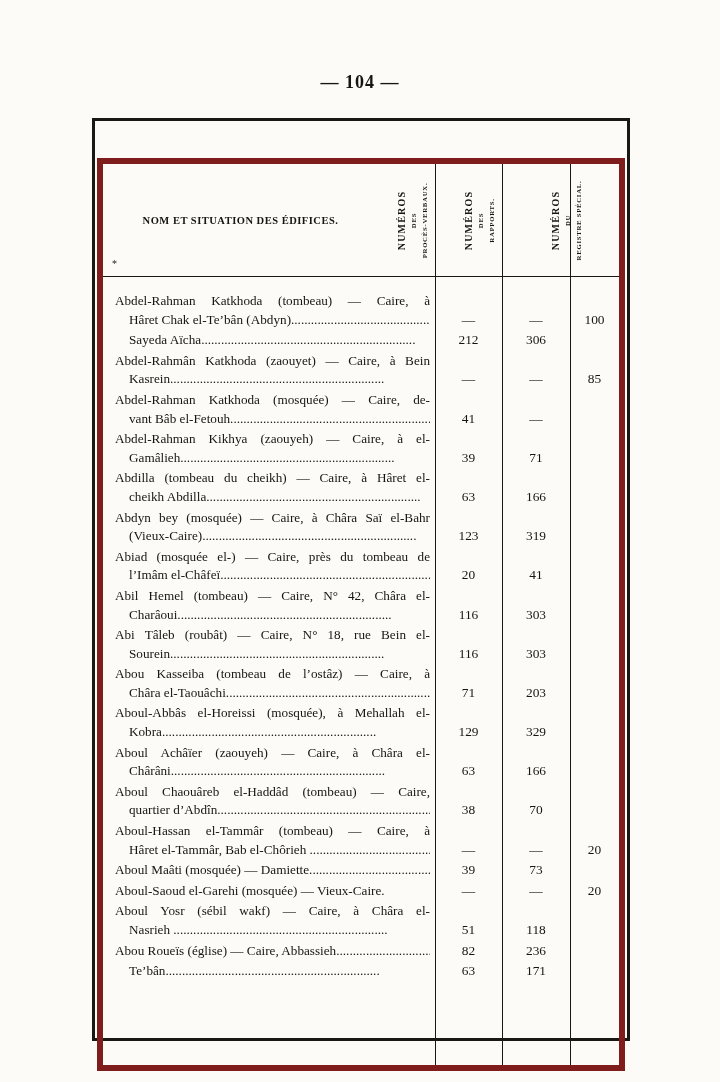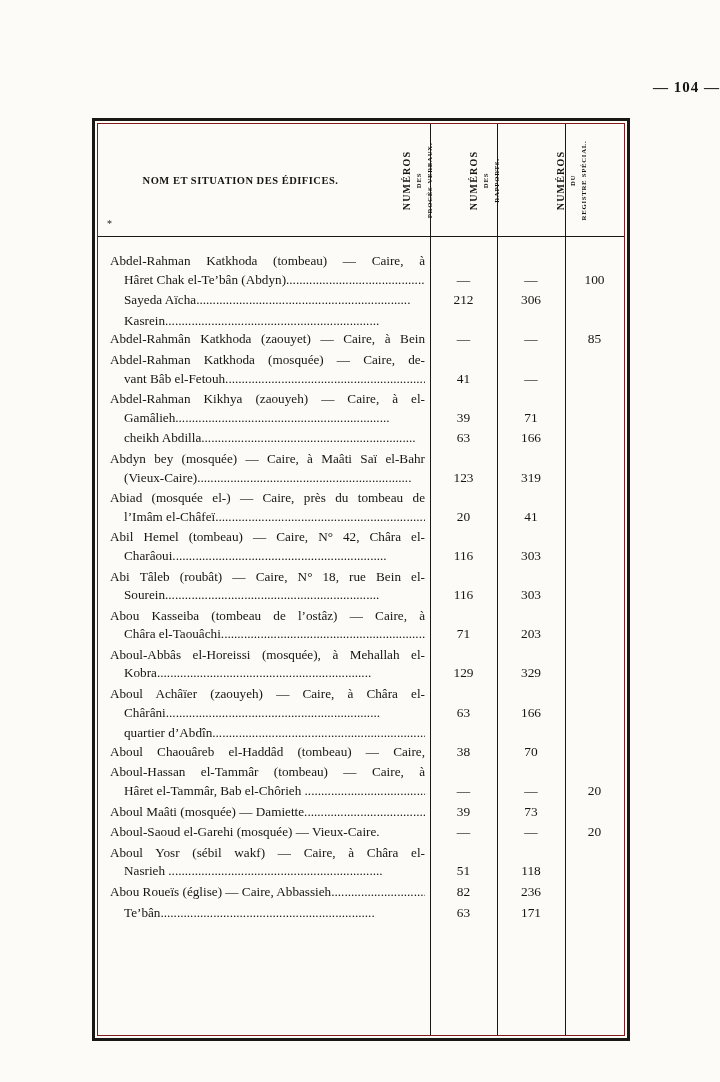--- a/index.html
+++ b/index.html
@@ -5,31 +5,31 @@
   * { margin:0; padding:0; box-sizing:border-box; }
   html, body { width:720px; height:1082px; }
   body {
     background:#fcfbf8;
     font-family:"Liberation Serif","DejaVu Serif",serif;
     color:#171513;
     position:relative;
     overflow:hidden;
   }
   .page-number {
-    position:absolute; top:79px; left:0; width:100%;
-    text-align:right; font-size:15px; font-weight:700; letter-spacing:1px;
+    position:absolute; top:72px; left:0; width:100%;
+    text-align:center; font-size:18px; font-weight:700; letter-spacing:1px;
   }
   .table-outer {
     position:absolute; left:92px; top:118px; width:538px; height:923px;
     border:3px solid #1a1814; padding:2px;
   }
   .table-inner {
     position:relative; width:100%; height:100%;
-    border:1px solid #7f1d1d;
-    display:flex; flex-direction:column;
+    border:6px solid #7f1d1d;
+    display:flex; flex-direction:column;margin-top:35px;
   }
   .vrule { position:absolute; top:0; bottom:0; width:1px; background:#1a1814; }
   .v1 { left:332px; } .v2 { left:399px; } .v3 { left:467px; }
   .hline { position:absolute; left:0; right:0; top:112px; height:1px; background:#1a1814; }
 
   .thead { display:flex; height:113px; flex:none; }
   .th-name {
     width:332px; display:flex; align-items:center; justify-content:center;
     font-size:10.5px; font-weight:700; letter-spacing:.5px; position:relative;
     text-align:center;
@@ -111,22 +111,22 @@
           <div class="row">
             <div class="name">
               <div class="line cont">Sayeda Aïcha.................................................................</div>
             </div>
             <div class="num pv">212</div>
             <div class="num rap">306</div>
             <div class="num reg"></div>
           </div>
           <div class="row">
             <div class="name">
+              <div class="line justify">Abdel-Rahmân Katkhoda (zaouyet) — Caire, à Bein</div>
               <div class="line cont">Kasrein.................................................................</div>
-              <div class="line justify">Abdel-Rahmân Katkhoda (zaouyet) — Caire, à Bein</div>
             </div>
             <div class="num pv">—</div>
             <div class="num rap">—</div>
             <div class="num reg">85</div>
           </div>
           <div class="row">
             <div class="name">
               <div class="line justify">Abdel-Rahman Katkhoda (mosquée) — Caire, de-</div>
               <div class="line cont">vant Bâb el-Fetouh.................................................................</div>
             </div>
@@ -138,29 +138,30 @@
             <div class="name">
               <div class="line justify">Abdel-Rahman Kikhya (zaouyeh) — Caire, à el-</div>
               <div class="line cont">Gamâlieh.................................................................</div>
             </div>
             <div class="num pv">39</div>
             <div class="num rap">71</div>
             <div class="num reg"></div>
           </div>
           <div class="row">
             <div class="name">
+              <div class="line justify">Abdilla (tombeau du cheikh) — Caire, à Hâret el-</div>
               <div class="line cont">cheikh Abdilla.................................................................</div>
             </div>
             <div class="num pv">63</div>
             <div class="num rap">166</div>
             <div class="num reg"></div>
           </div>
           <div class="row">
             <div class="name">
-              <div class="line justify">Abdyn bey (mosquée) — Caire, à Maâti Saï el-Bahr</div>
+              <div class="line justify">Abdyn bey (mosquée) — Caire, à Châra Saï el-Bahr</div>
               <div class="line cont">(Vieux-Caire).................................................................</div>
             </div>
             <div class="num pv">123</div>
             <div class="num rap">319</div>
             <div class="num reg"></div>
           </div>
           <div class="row">
             <div class="name">
               <div class="line justify">Abiad (mosquée el-) — Caire, près du tombeau de</div>
               <div class="line cont">l’Imâm el-Châfeï.................................................................</div>
@@ -209,22 +210,22 @@
             <div class="name">
               <div class="line justify">Aboul Achâïer (zaouyeh) — Caire, à Châra el-</div>
               <div class="line cont">Chârâni.................................................................</div>
             </div>
             <div class="num pv">63</div>
             <div class="num rap">166</div>
             <div class="num reg"></div>
           </div>
           <div class="row">
             <div class="name">
+              <div class="line justify">Aboul Chaouâreb el-Haddâd (tombeau) — Caire,</div>
               <div class="line cont">quartier d’Abdîn.................................................................</div>
-              <div class="line justify">Aboul Chaouâreb el-Haddâd (tombeau) — Caire,</div>
             </div>
             <div class="num pv">38</div>
             <div class="num rap">70</div>
             <div class="num reg"></div>
           </div>
           <div class="row">
             <div class="name">
               <div class="line justify">Aboul-Hassan el-Tammâr (tombeau) — Caire, à</div>
               <div class="line cont">Hâret el-Tammâr, Bab el-Chôrieh .................................................................</div>
             </div>

